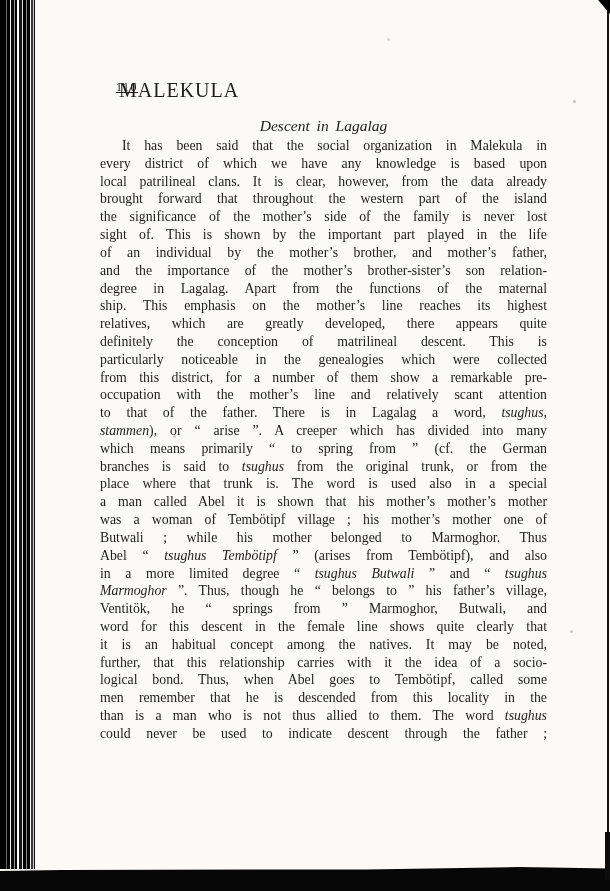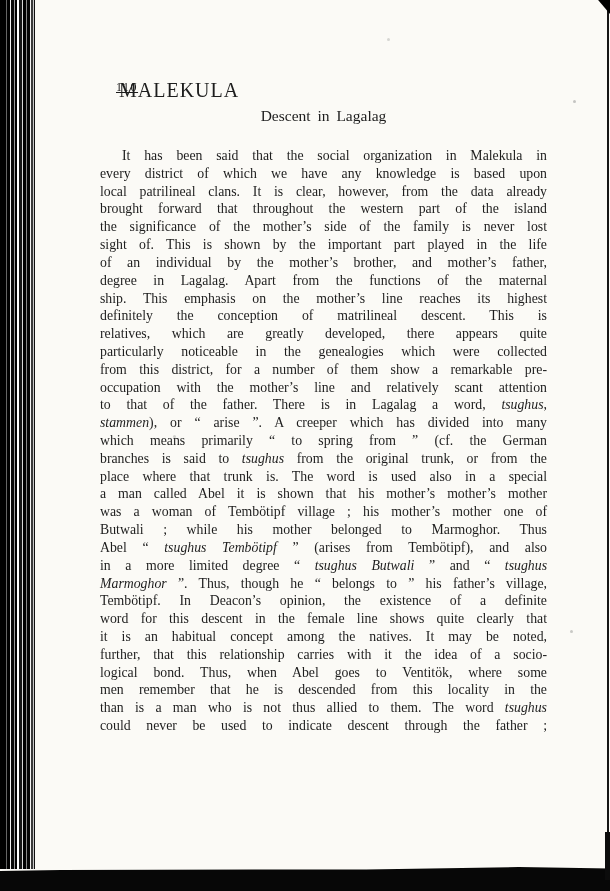--- a/index.html
+++ b/index.html
@@ -56,23 +56,23 @@
   }
   .page-content{position:absolute;left:100px;top:79px;width:447px;}
   .header-row{position:relative;height:18px;}
   .page-number{
     position:absolute;left:16px;top:1px;font-size:12px;letter-spacing:1.5px;text-decoration:underline;
   }
   .running-title{
     text-align:left;font-size:20px;letter-spacing:1px;transform:translateX(19px);
   }
   .section-heading{
-    text-align:center;font-size:15.5px;margin-top:10px;word-spacing:3px;
+    text-align:center;font-style:italic;font-size:15.5px;margin-top:20px;word-spacing:3px;
   }
-  .paragraph{margin-top:22px;}
+  .paragraph{margin-top:2px;}
   .line{
     font-size:13.8px;line-height:17.82px;height:17.82px;
     text-align:justify;text-align-last:justify;
   }
   .line.indent{text-indent:22px;}
   .it{font-style:italic;}
 </style>
 </head>
 <body>
 
@@ -90,41 +90,42 @@
     </div>
     <div class="section-heading">Descent in Lagalag</div>
     <div class="paragraph">
         <div class="line indent"><span>It has been said that the social organization in Malekula in</span></div>
         <div class="line"><span>every district of which we have any knowledge is based upon</span></div>
         <div class="line"><span>local patrilineal clans.  It is clear, however, from the data already</span></div>
         <div class="line"><span>brought forward that throughout the western part of the island</span></div>
         <div class="line"><span>the significance of the mother’s side of the family is never lost</span></div>
         <div class="line"><span>sight of.  This is shown by the important part played in the life</span></div>
         <div class="line"><span>of an individual by the mother’s brother, and mother’s father,</span></div>
+        <div class="line"><span>and the importance of the mother’s brother-sister’s son relation-</span></div>
         <div class="line"><span>degree in Lagalag.  Apart from the functions of the maternal</span></div>
         <div class="line"><span>ship.  This emphasis on the mother’s line reaches its highest</span></div>
+        <div class="line"><span>relatives, which are greatly developed, there appears quite</span></div>
         <div class="line"><span>definitely the conception of matrilineal descent.  This is</span></div>
-        <div class="line"><span>relatives, which are greatly developed, there appears quite</span></div>
         <div class="line"><span>particularly noticeable in the genealogies which were collected</span></div>
         <div class="line"><span>from this district, for a number of them show a remarkable pre-</span></div>
         <div class="line"><span>occupation with the mother’s line and relatively scant attention</span></div>
         <div class="line"><span>to that of the father.  There is in Lagalag a word, </span><span class="it">tsughus</span><span>,</span></div>
         <div class="line"><span class="it">stammen</span><span>), or “ arise ”.  A creeper which has divided into many</span></div>
         <div class="line"><span>which means primarily “ to spring from ” (cf. the German</span></div>
         <div class="line"><span>branches is said to </span><span class="it">tsughus</span><span> from the original trunk, or from the</span></div>
         <div class="line"><span>place where that trunk is.  The word is used also in a special</span></div>
         <div class="line"><span>a man called Abel it is shown that his mother’s mother’s mother</span></div>
         <div class="line"><span>was a woman of Tembötipf village ; his mother’s mother one of</span></div>
         <div class="line"><span>Butwali ; while his mother belonged to Marmoghor.  Thus</span></div>
         <div class="line"><span>Abel “ </span><span class="it">tsughus Tembötipf</span><span> ” (arises from Tembötipf), and also</span></div>
         <div class="line"><span>in a more limited degree “ </span><span class="it">tsughus Butwali</span><span> ” and “ </span><span class="it">tsughus</span></div>
         <div class="line"><span class="it">Marmoghor</span><span> ”.  Thus, though he “ belongs to ” his father’s village,</span></div>
-        <div class="line"><span>Tembötipf.  In Deacon’s opinion, the existence of a definite</span></div>
+        <div class="line"><span>Ventitök, he “ springs from ” Marmoghor, Butwali, and</span></div>
         <div class="line"><span>word for this descent in the female line shows quite clearly that</span></div>
         <div class="line"><span>it is an habitual concept among the natives.  It may be noted,</span></div>
         <div class="line"><span>further, that this relationship carries with it the idea of a socio-</span></div>
-        <div class="line"><span>logical bond.  Thus, when Abel goes to Ventitök, where some</span></div>
+        <div class="line"><span>logical bond.  Thus, when Abel goes to Tembötipf, called some</span></div>
         <div class="line"><span>men remember that he is descended from this locality in the</span></div>
         <div class="line"><span>than is a man who is not thus allied to them.  The word </span><span class="it">tsughus</span></div>
         <div class="line"><span>could never be used to indicate descent through the father ;</span></div>
       </div>
   </div>
 </div>
 
 </body></html>

